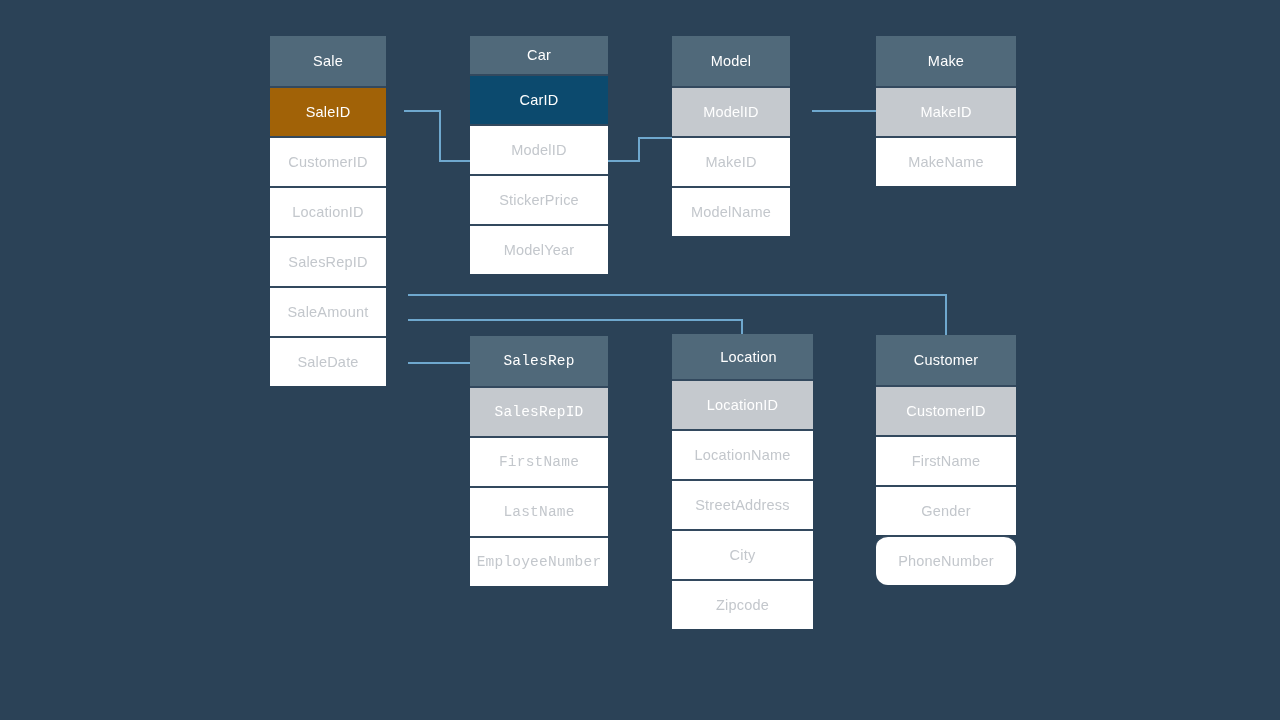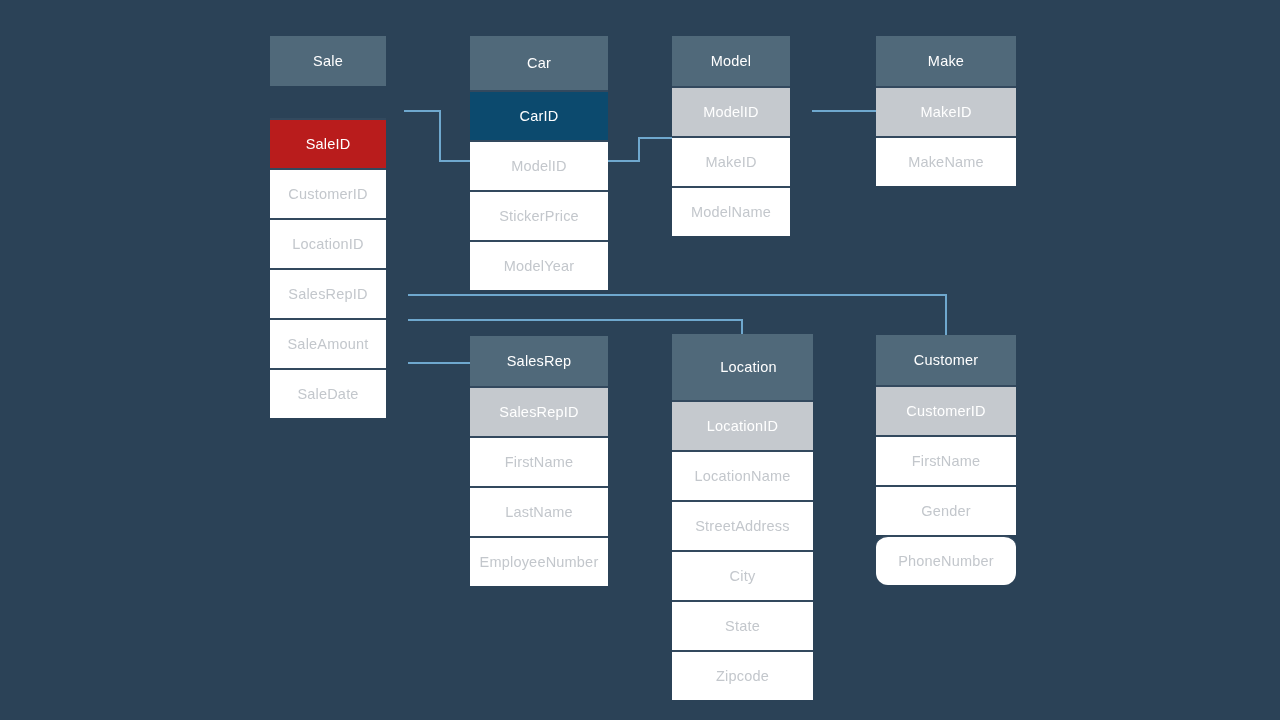--- a/index.html
+++ b/index.html
@@ -84,59 +84,58 @@
       <path d="M 604 161 L 639 161 L 639 138 L 676 138" fill="none" stroke="#6fa8ce" stroke-width="2" stroke-linecap="butt" stroke-linejoin="miter"></path>
       <path d="M 812 111 L 878 111" fill="none" stroke="#6fa8ce" stroke-width="2" stroke-linecap="butt" stroke-linejoin="miter"></path>
       <path d="M 408 295 L 946 295 L 946 338" fill="none" stroke="#6fa8ce" stroke-width="2" stroke-linecap="butt" stroke-linejoin="miter"></path>
       <path d="M 408 320 L 742 320 L 742 338" fill="none" stroke="#6fa8ce" stroke-width="2" stroke-linecap="butt" stroke-linejoin="miter"></path>
       <path d="M 408 363 L 472 363" fill="none" stroke="#6fa8ce" stroke-width="2" stroke-linecap="butt" stroke-linejoin="miter"></path>
     </svg>
 
   <div id="entities">
       <div class="entity" style="left: 270px; top: 36px; width: 116px;">
         <div class="entity-header" style="height: 50px; background: rgb(80, 105, 122);">Sale</div>
-        <div class="entity-row key" style="height: 50px; background: #b91c1c; margin-top: 32px;">SaleID</div>
+        <div class="entity-row key" style="height: 50px; background: #a16207;">SaleID</div>
         <div class="entity-row" style="height: 50px;">CustomerID</div>
         <div class="entity-row" style="height: 50px;">LocationID</div>
         <div class="entity-row" style="height: 50px;">SalesRepID</div>
         <div class="entity-row" style="height: 50px;">SaleAmount</div>
         <div class="entity-row last" style="height: 50px;">SaleDate</div>
       </div>
       <div class="entity" style="left: 470px; top: 36px; width: 138px;">
-        <div class="entity-header" style="height: 54px; background: rgb(80, 105, 122);">Car</div>
+        <div class="entity-header" style="height: 38px; background: rgb(80, 105, 122);">Car</div>
         <div class="entity-row key" style="height: 50px; background: #0c4a6e;">CarID</div>
         <div class="entity-row" style="height: 50px;">ModelID</div>
         <div class="entity-row" style="height: 50px;">StickerPrice</div>
         <div class="entity-row last" style="height: 50px;">ModelYear</div>
       </div>
       <div class="entity" style="left: 672px; top: 36px; width: 118px;">
         <div class="entity-header" style="height: 50px; background: rgb(80, 105, 122);">Model</div>
         <div class="entity-row key" style="height: 50px; background: rgb(197, 201, 206);">ModelID</div>
         <div class="entity-row" style="height: 50px;">MakeID</div>
         <div class="entity-row last" style="height: 50px;">ModelName</div>
       </div>
       <div class="entity" style="left: 876px; top: 36px; width: 140px;">
         <div class="entity-header" style="height: 50px; background: rgb(80, 105, 122);">Make</div>
         <div class="entity-row key" style="height: 50px; background: rgb(197, 201, 206);">MakeID</div>
         <div class="entity-row last" style="height: 50px;">MakeName</div>
       </div>
-      <div class="entity" style="left: 470px; top: 336px; width: 138px;">
+      <div class="entity" style="left: 470px; top: 336px; width: 138px; font-family: Liberation Mono, monospace;">
         <div class="entity-header" style="height: 50px; background: rgb(80, 105, 122);">SalesRep</div>
         <div class="entity-row key" style="height: 50px; background: rgb(197, 201, 206);">SalesRepID</div>
         <div class="entity-row" style="height: 50px;">FirstName</div>
         <div class="entity-row" style="height: 50px;">LastName</div>
         <div class="entity-row last" style="height: 50px;">EmployeeNumber</div>
       </div>
       <div class="entity" style="left: 672px; top: 334px; width: 141px;">
-        <div class="entity-header" style="height: 66px; background: rgb(80, 105, 122); padding-left: 12px;">Location</div>
+        <div class="entity-header" style="height: 45px; background: rgb(80, 105, 122); padding-left: 12px;">Location</div>
         <div class="entity-row key" style="height: 50px; background: rgb(197, 201, 206);">LocationID</div>
         <div class="entity-row" style="height: 50px;">LocationName</div>
         <div class="entity-row" style="height: 50px;">StreetAddress</div>
         <div class="entity-row" style="height: 50px;">City</div>
-        <div class="entity-row" style="height: 50px;">State</div>
         <div class="entity-row last" style="height: 50px;">Zipcode</div>
       </div>
       <div class="entity" style="left: 876px; top: 335px; width: 140px;">
         <div class="entity-header" style="height: 50px; background: rgb(80, 105, 122);">Customer</div>
         <div class="entity-row key" style="height: 50px; background: rgb(197, 201, 206);">CustomerID</div>
         <div class="entity-row" style="height: 50px;">FirstName</div>
         <div class="entity-row" style="height: 50px;">Gender</div>
         <div class="entity-row last" style="height: 50px; border-radius: 12px;">PhoneNumber</div>
       </div>
     </div>

